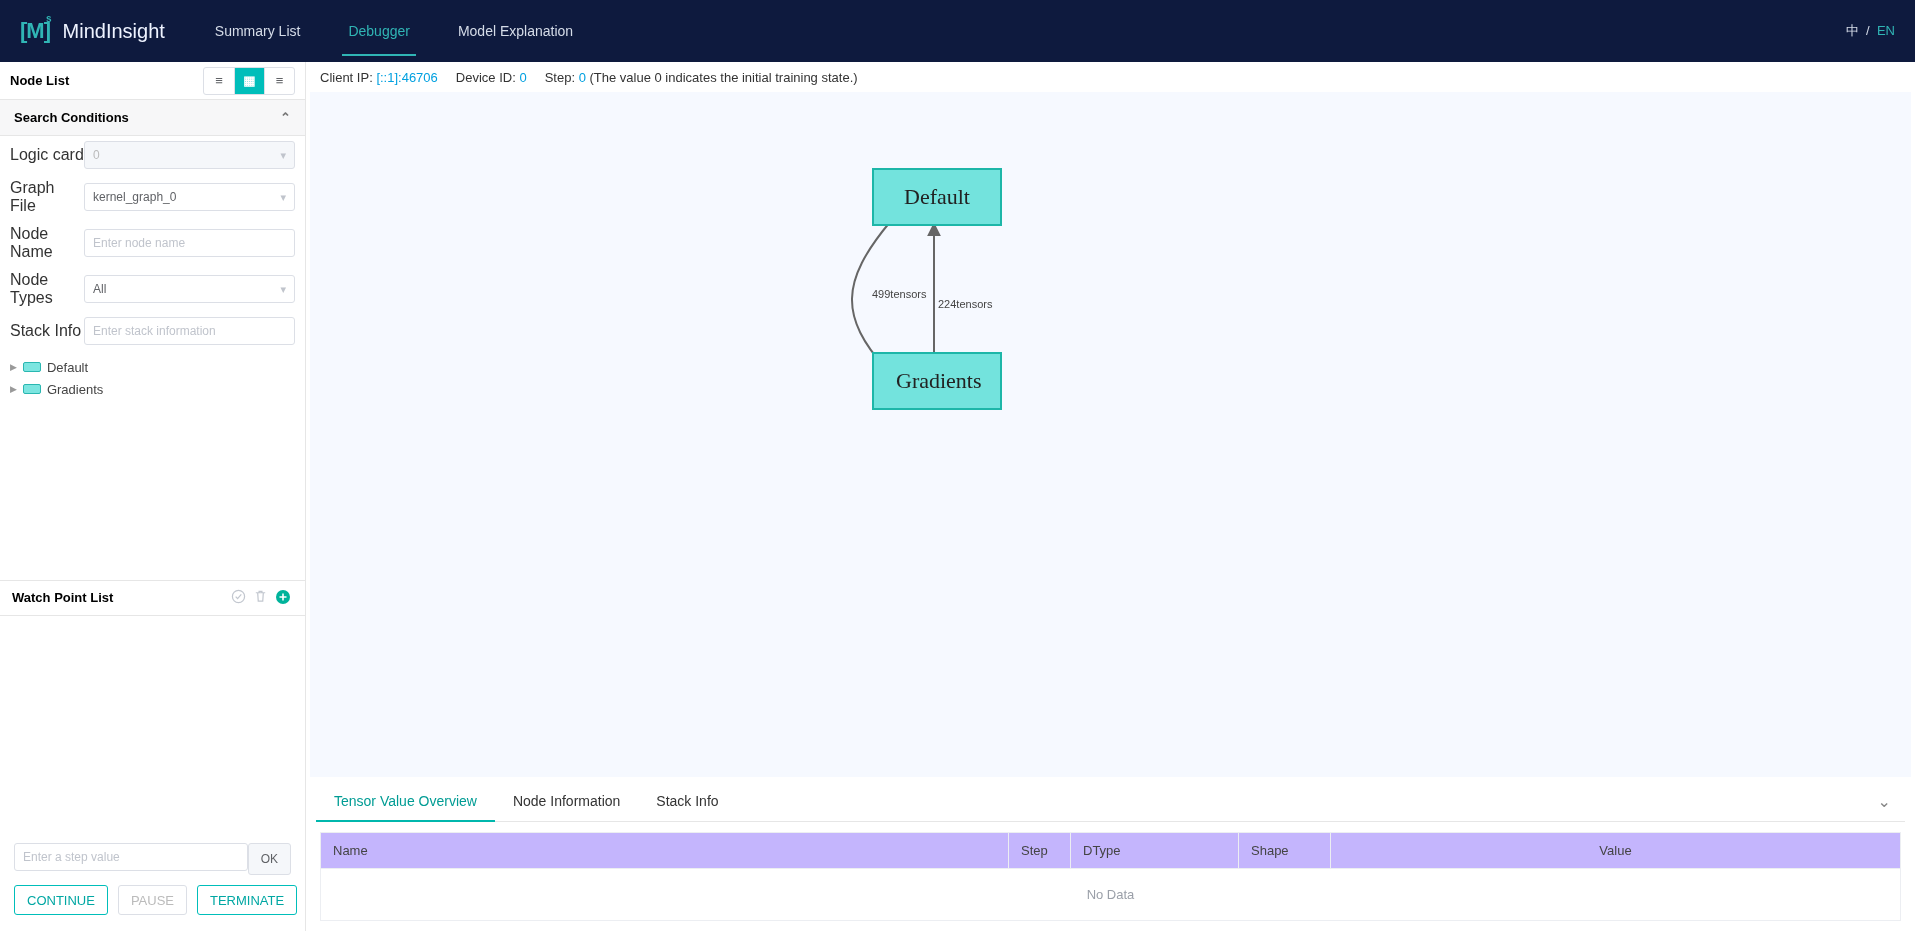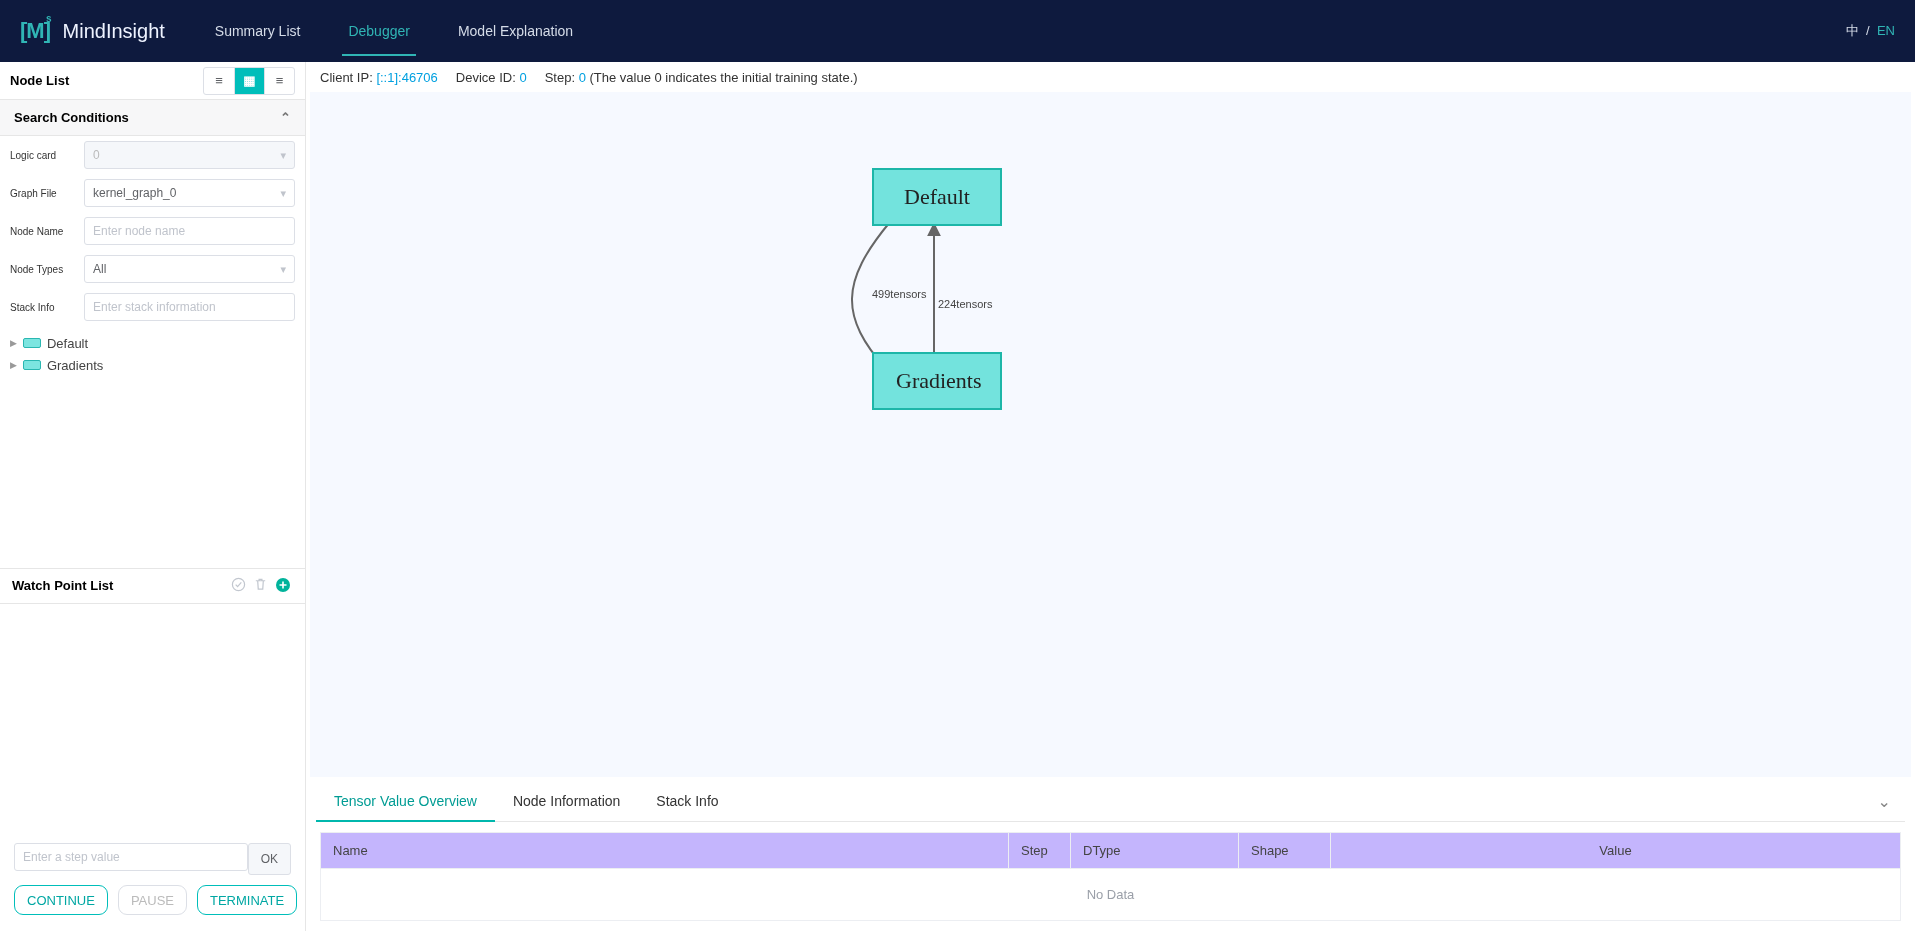--- a/index.html
+++ b/index.html
@@ -24,21 +24,21 @@
 .panel-header .spacer { flex:1;}
 .view-btn-group { display:flex; border:1px solid #dcdfe6; border-radius:3px; overflow:hidden;}
 .view-btn { width:30px; height:26px; display:flex; align-items:center; justify-content:center; cursor:pointer; color:#606266;}
 .view-btn.active { background:#00beba; color:#fff;}
 .view-btn + .view-btn { border-left:1px solid #dcdfe6;}
 
 .search-cond-head { height:36px; display:flex; align-items:center; padding:0 14px; background:#f7f7f8; font-weight:bold; font-size:13px; border-bottom:1px solid #e6e6e6;}
 .sc-arrow { margin-left:auto; color:#777;}
 
 .form-row { display:flex; align-items:center; padding:5px 10px; font-size:13px;}
-.form-label { width:74px; color:#333; font-size:10px; }
+.form-label { width:74px; color:#333; font-size:16px; }
 .input-box, .select-box { flex:1; border:1px solid #dcdfe6; border-radius:3px; height:28px; padding:0 8px; font-size:12px; color:#606266; outline:none; background:#fff;}
 .select-box { display:flex; align-items:center; position:relative;}
 .select-box.disabled { background:#f5f7fa; color:#bbb;}
 .select-box::after { content:"\25BE"; position:absolute; right:8px; color:#c0c4cc; font-size:11px;}
 .input-box::placeholder { color:#c0c4cc;}
 
 .tree-area { flex:1; overflow:auto; padding:6px 10px;}
 .tree-item { display:flex; align-items:center; gap:6px; height:22px; font-size:13px; color:#444; cursor:pointer;}
 .tree-caret { font-size:9px; color:#999;}
 .tree-dot { width:18px; height:10px; background:#7ce5e0; border:1px solid #2ab7b1; border-radius:2px;}
@@ -48,21 +48,21 @@
 .watch-ic { width:18px; height:18px; margin-left:4px; color:#c2c7cf; cursor:pointer;}
 .watch-ic.add { color:#00b39b;}
 
 .watch-body { flex:1; min-height:100px;}
 
 .bottom-ctrl { padding:10px 14px 16px; }
 .step-row { display:flex; margin-bottom:10px;}
 .step-row input { flex:1; }
 .okbtn { height:32px; padding:0 12px; border:1px solid #dcdfe6; background:#f5f7fa; color:#606266; border-radius:3px; cursor:pointer; font-size:12px;}
 .btn-row { display:flex; gap:10px;}
-.btn { height:30px; padding:0 12px; border:1px solid #00beba; background:#fff; color:#00a7a3; border-radius:9px; cursor:pointer; font-size:13px;}
+.btn { height:30px; padding:0 12px; border:1px solid #00beba; background:#fff; color:#00a7a3; border-radius:3px; cursor:pointer; font-size:13px;}
 .btn.disabled { border-color:#dcdfe6; color:#bbb; cursor:not-allowed;}
 
 
 .main { flex:1; display:flex; flex-direction:column; position:relative; min-width:0;}
 .info-bar { height:30px; padding:0 14px; display:flex; align-items:center; gap:18px; font-size:13px; color:#333;}
 .info-bar .val { color:#00a0e0;}
 .canvas { flex:1; background:#f6f9ff; margin:0 4px 4px 4px; position:relative; overflow:hidden;}
 .gnode { position:absolute; border:2px solid #1db6a8; background:#73e3dd; padding:14px 22px; font-family:"Times New Roman",serif; font-size:22px; color:#222; text-align:center;}
 .edge-label { position:absolute; font-size:11px; color:#444; font-family:Arial;}
 svg.edges{position:absolute;top:0;left:0;width:100%;height:100%;}

